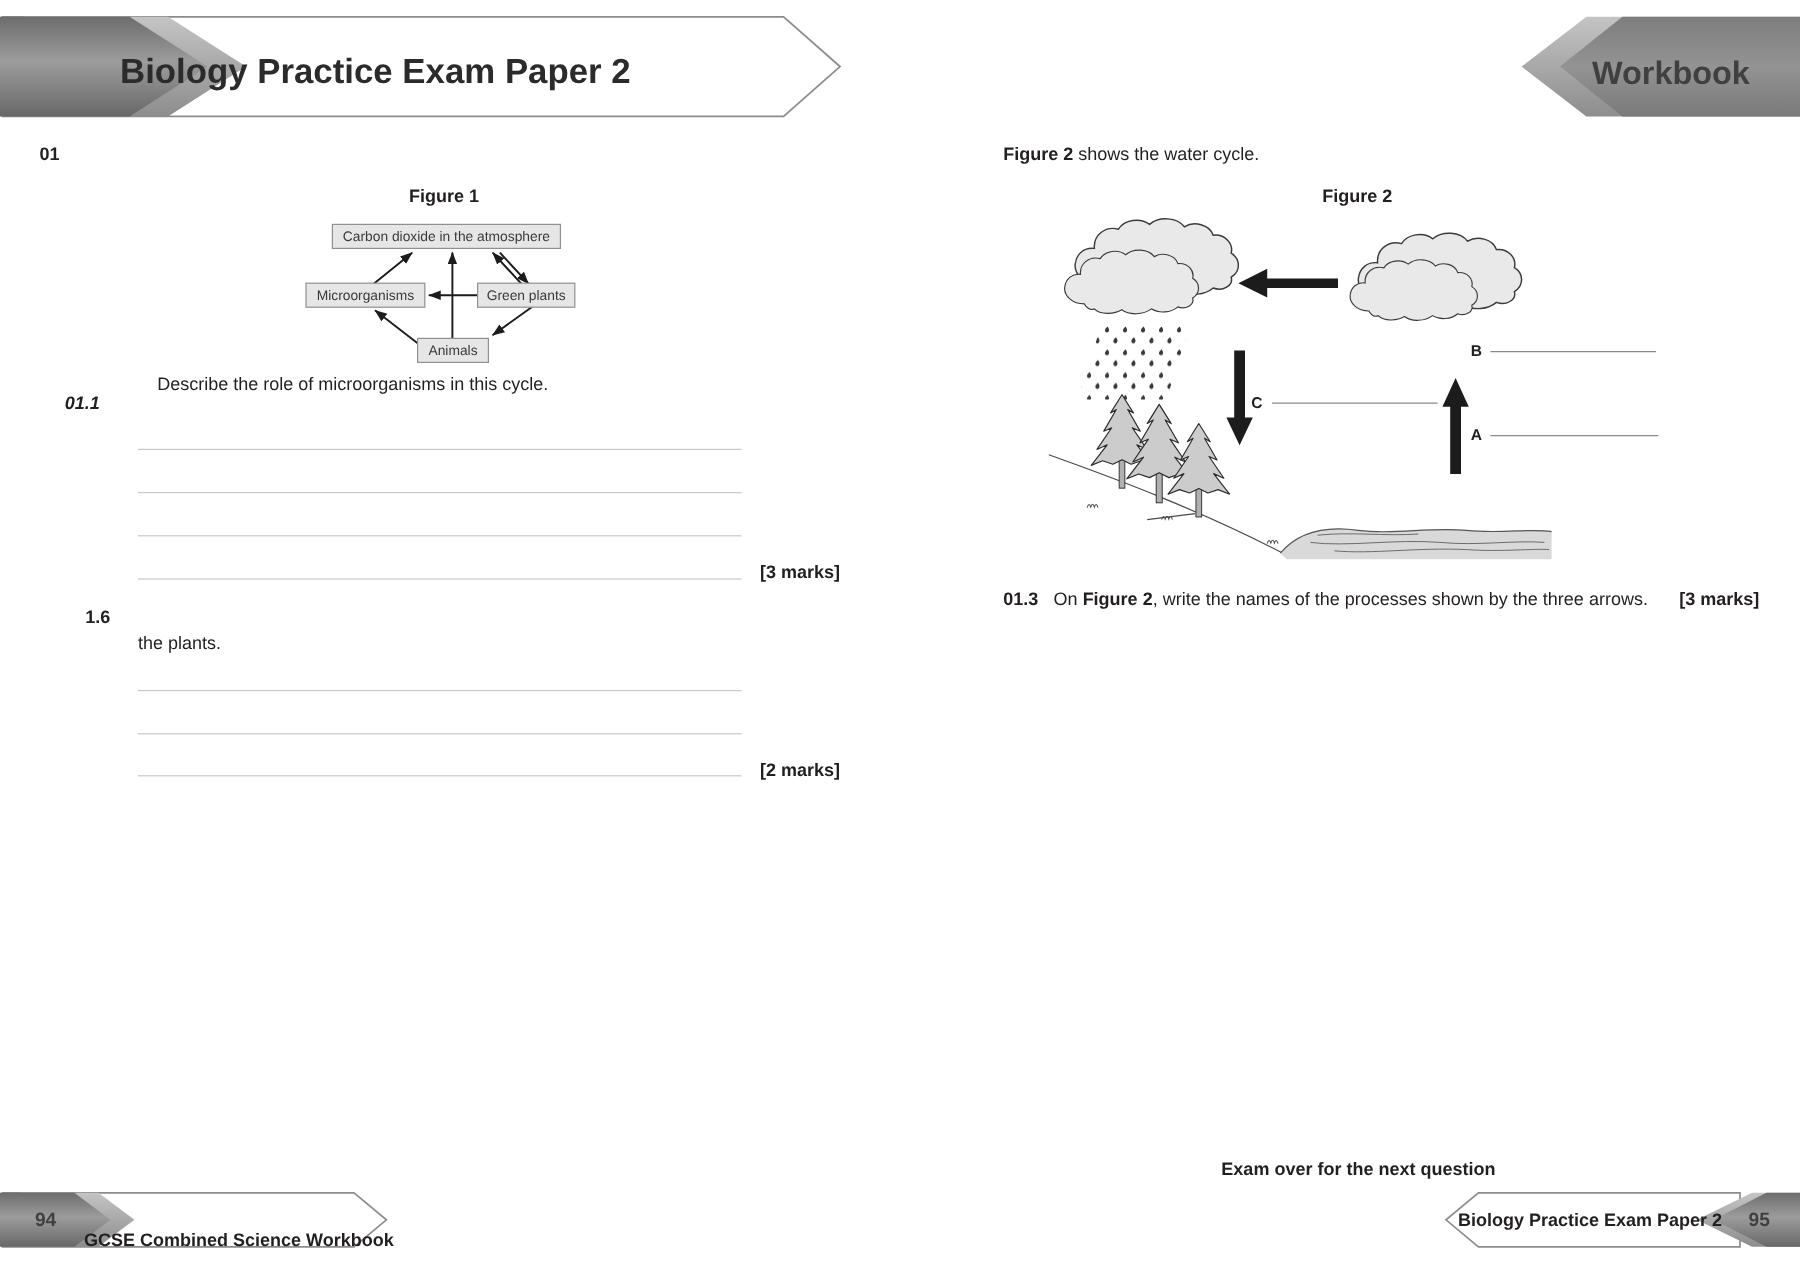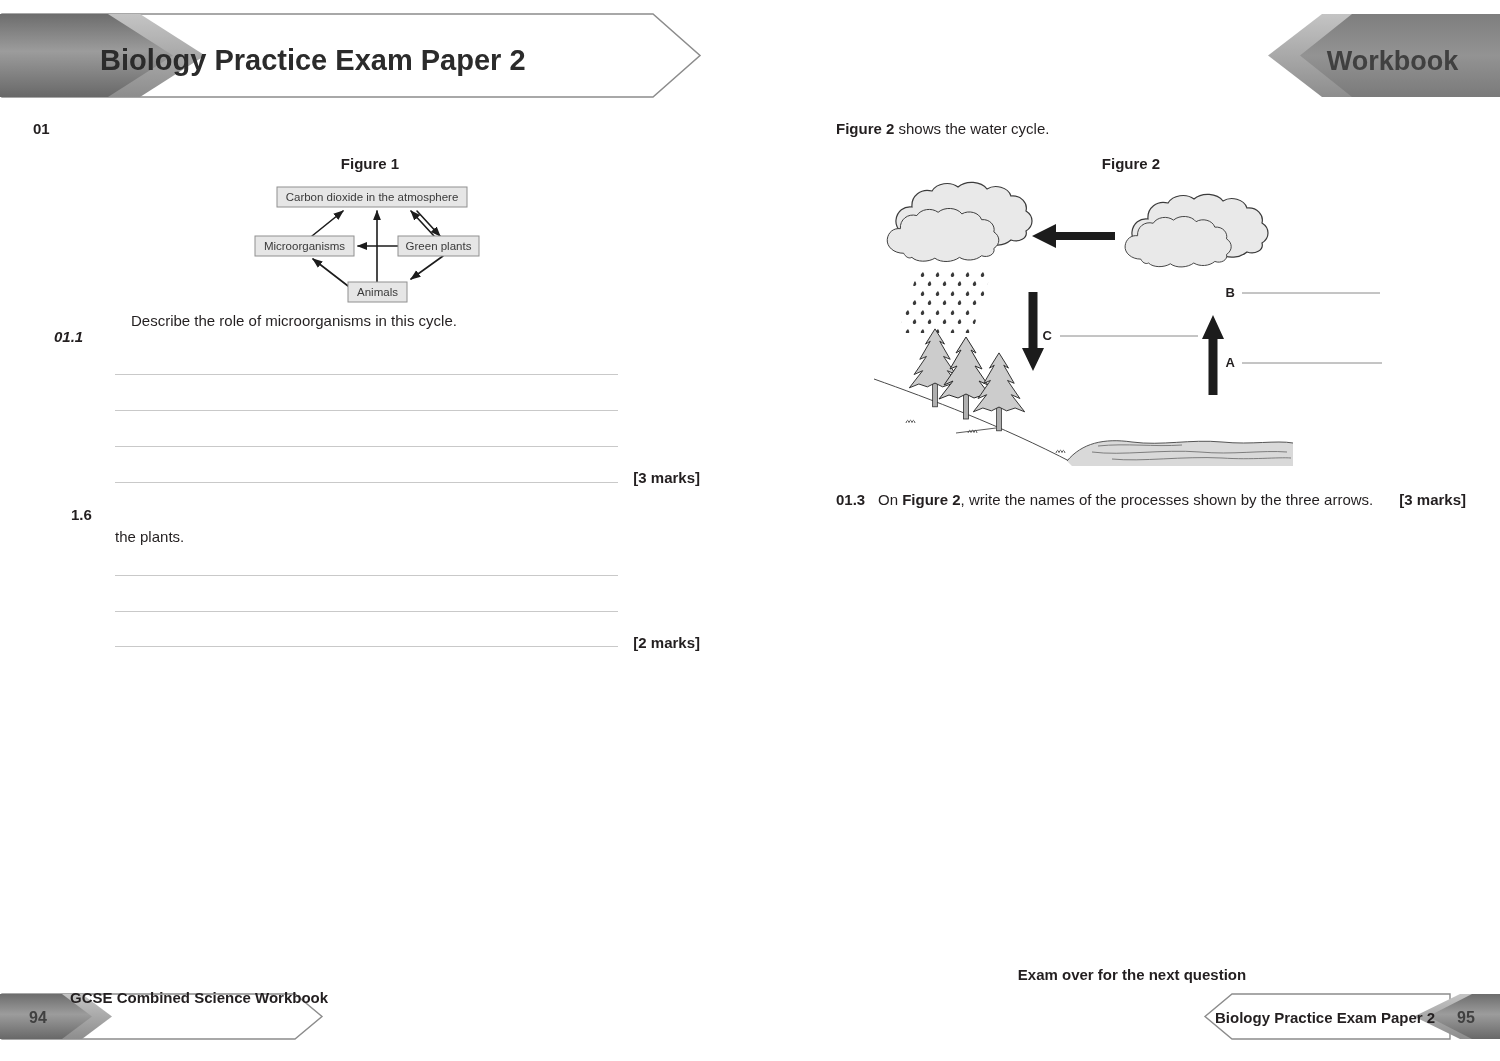--- a/index.html
+++ b/index.html
@@ -166,17 +166,17 @@
 
 <div class="t caption center" style="left:1046px;top:154px;width:170px;">Figure 2</div>
 
 <div class="t b" style="left:836px;top:490px;">01.3</div>
 <div class="t" style="left:878px;top:490px;text-align:center;"><span>On </span><span class="b">Figure 2</span><span>, write the names of the processes shown by the three arrows.</span></div>
 <div class="t b right" style="left:1366px;top:490px;width:100px;">[3 marks]</div>
 
 <div class="t b center" style="left:932px;top:965px;width:400px;">Exam over for the next question</div>
 
 <div class="t pgnum center" style="left:0px;top:1007px;width:76px;">94</div>
-<div class="t foot center" style="left:70px;top:988px;width:240px;">GCSE Combined Science Workbook</div>
+<div class="t foot center" style="left:70px;top:1024px;width:240px;">GCSE Combined Science Workbook</div>
 <div class="t foot center" style="left:1215px;top:1008px;width:215px;">Biology Practice Exam Paper 2</div>
 <div class="t pgnum center" style="left:1432px;top:1007px;width:68px;">95</div>
 
 </div>
 
 </body></html>

